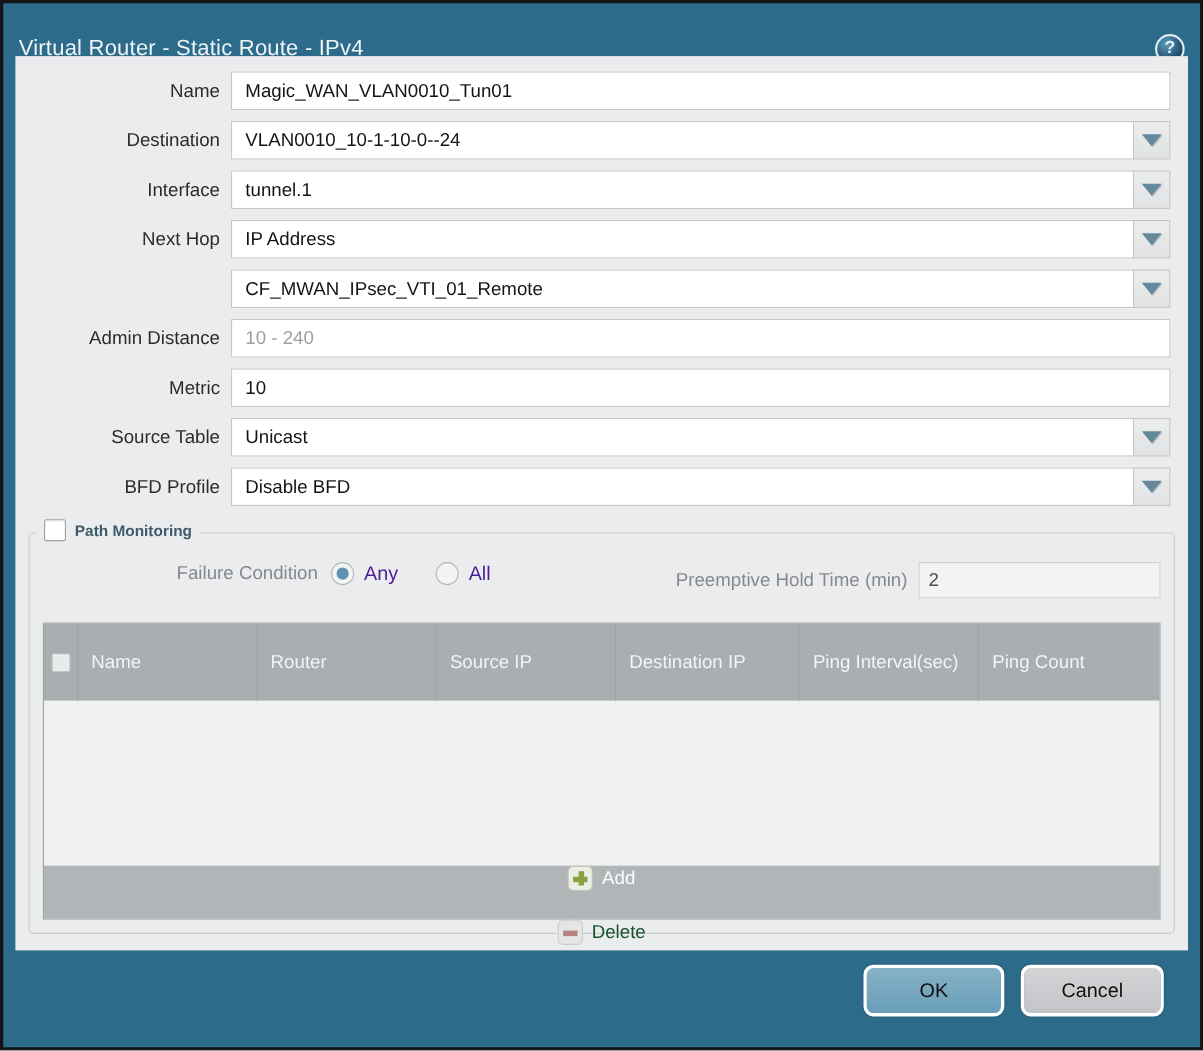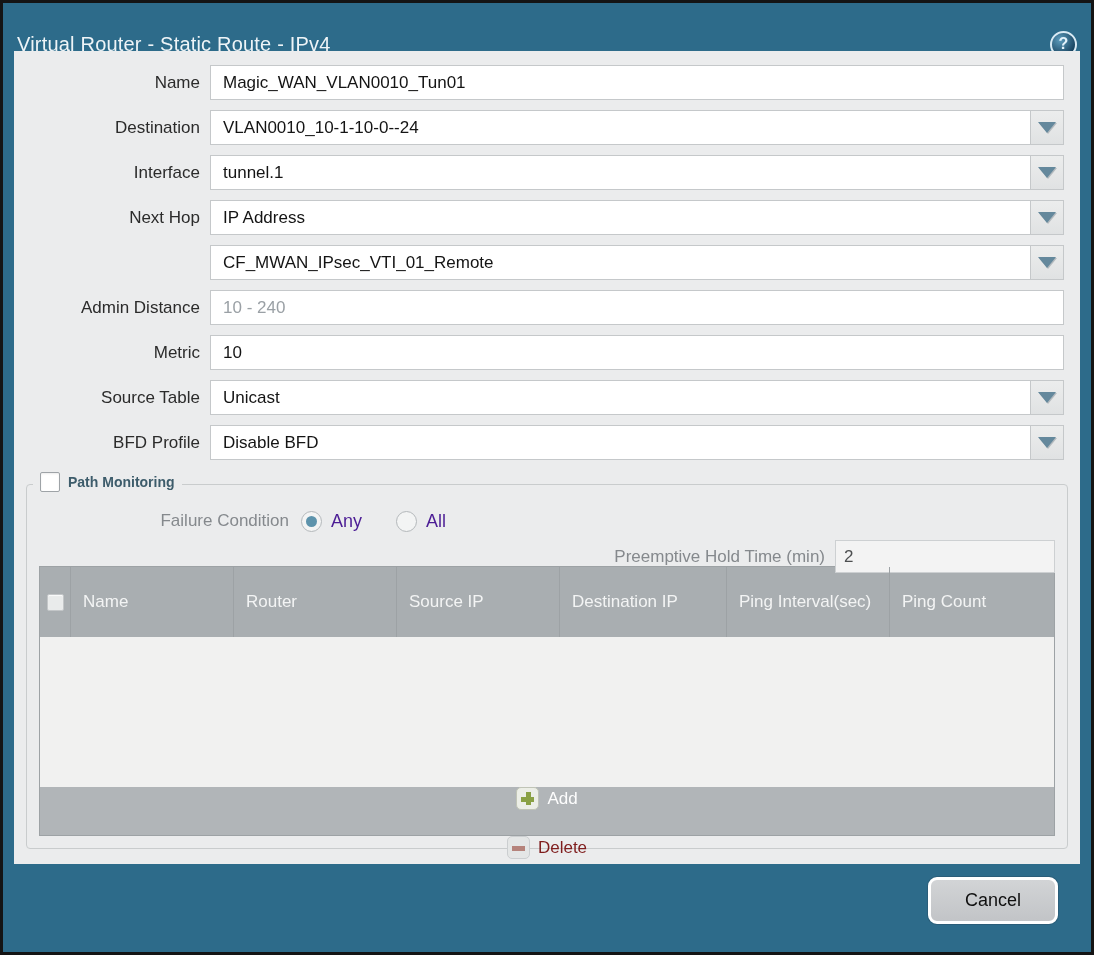--- a/index.html
+++ b/index.html
@@ -38,21 +38,21 @@
          box-shadow:inset 0 1px 2px rgba(0,0,0,.08); cursor:pointer; }
   .group-title { font-size:14px; font-weight:bold; color:#3d5c6b; }
 
   .cond-row { display:flex; align-items:flex-start; height:35px; margin-bottom:20px; }
   .cond-lbl { width:262px; text-align:right; padding-right:12px; font-size:17px; color:#85898d; flex:none; }
   .radio { width:21px; height:21px; border-radius:50%; background:#f3f4f4; border:1px solid #b4b8bb;
            display:inline-flex; align-items:center; justify-content:center; flex:none; cursor:default; }
   .radio.checked::after { content:""; width:11px; height:11px; border-radius:50%; background:#5d93ac; }
   .radio-lbl { font-size:18px; color:#4c1d95; margin:0 0 0 9px; }
   .gap { width:34px; flex:none; }
-  .pht { margin-left:auto; display:flex; align-items:center;margin-top:29px; }
+  .pht { margin-left:auto; display:flex; align-items:center; }
   .pht-lbl { font-size:17px; color:#85898d; padding-right:10px; }
   .pht-input { width:220px; height:33px; background:#f3f3f3; border:1px solid #cdd0d2; color:#4d4f50;
                font-size:17px; padding:0 8px; font-family:"Liberation Sans","DejaVu Sans",sans-serif; }
 
   
   .tbl { margin-top:2px; border:1px solid #9da2a5; }
   .thead { display:flex; background:#a9aeb1; color:#f3f4f4; font-size:17px; min-height:70px; }
   .th { display:flex; align-items:center; padding:4px 6px 4px 12px; border-left:1px solid #9da2a5; line-height:1.35; }
   .th:first-child { border-left:none; }
   .c0 { width:30px; flex:none; padding:0; justify-content:center; }
@@ -66,21 +66,21 @@
   .tfoot { height:48px; background:#b1b5b8; display:flex; align-items:center; padding:0 12px; gap:26px;flex-direction:column; }
   .tbtn { display:flex; align-items:center; gap:8px; cursor:pointer; }
   .icon-sq { width:23px; height:23px; border-radius:5px; background:#eceee6; border:1px solid #c0c4b6;
              position:relative; flex:none; }
   .plus::before, .plus::after { content:""; position:absolute; background:#8aa144; }
   .plus::before { left:4px; right:4px; top:9px; height:5px; }
   .plus::after { top:4px; bottom:4px; left:9px; width:5px; }
   .minus { background:#e4e6e6; border-color:#cbced0; }
   .minus::before { content:""; position:absolute; background:#b5837b; left:4px; right:4px; top:9px; height:5px; }
   .tbtn-lbl { font-size:17px; color:#fdfdfd; }
-  .tbtn.disabled .tbtn-lbl { color:#7f1d1d; }
+  .tbtn.disabled .tbtn-lbl { color:#14532d; }
   .tbtn.disabled { cursor:default; }
 
   
   .footer { position:absolute; left:0; right:0; bottom:0; height:88px; display:flex; align-items:flex-start;
             justify-content:flex-end; padding:13px 33px 0 0; gap:15px; }
   .btn { height:47px; border-radius:9px; border:3px solid #ffffff; font-size:18px; color:#101010;
          font-family:"Liberation Sans","DejaVu Sans",sans-serif; cursor:pointer;
          box-shadow:0 0 0 1px rgba(40,70,90,.35); }
   .btn-ok { width:128px; background:linear-gradient(#85b1c5,#6a9fba); }
   .btn-cancel { width:130px; background:linear-gradient(#d2d4d6,#c2c4c7); }
@@ -219,16 +219,17 @@
             <span class="icon-sq minus"></span>
             <span class="tbtn-lbl">Delete</span>
           </span>
         </div>
       </div>
     </div>
 
   </div>
 
   <div class="footer">
+    <button class="btn btn-ok">OK</button>
     <button class="btn btn-cancel">Cancel</button>
   </div>
 
 </div>
 
 </body></html>

